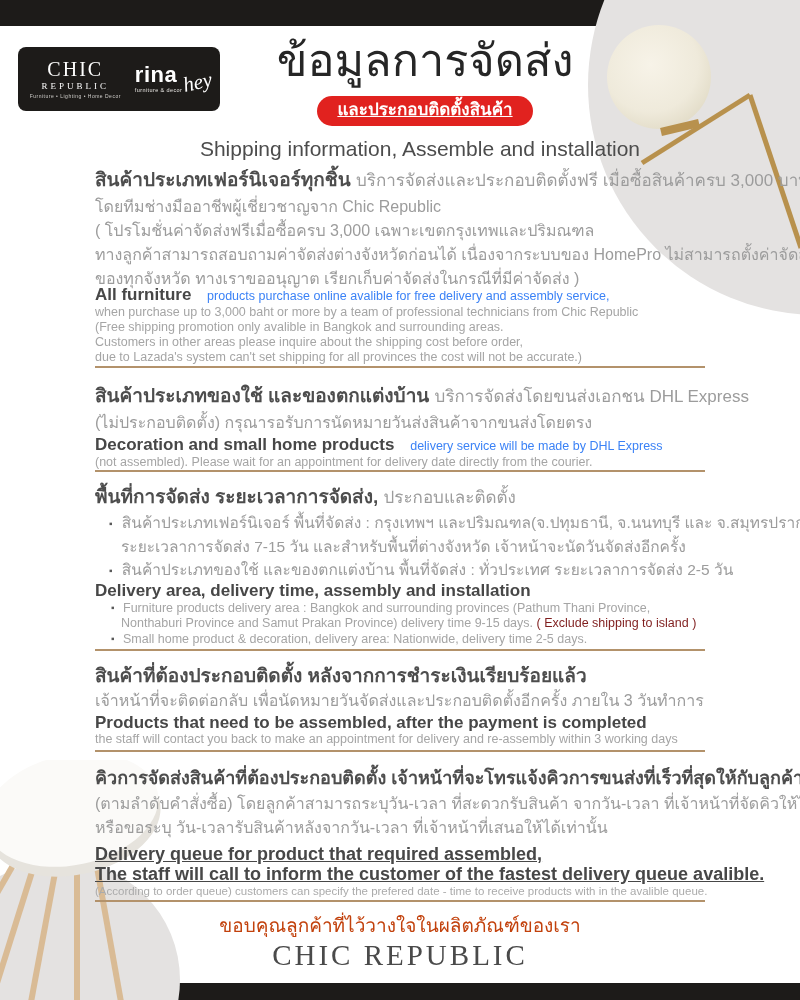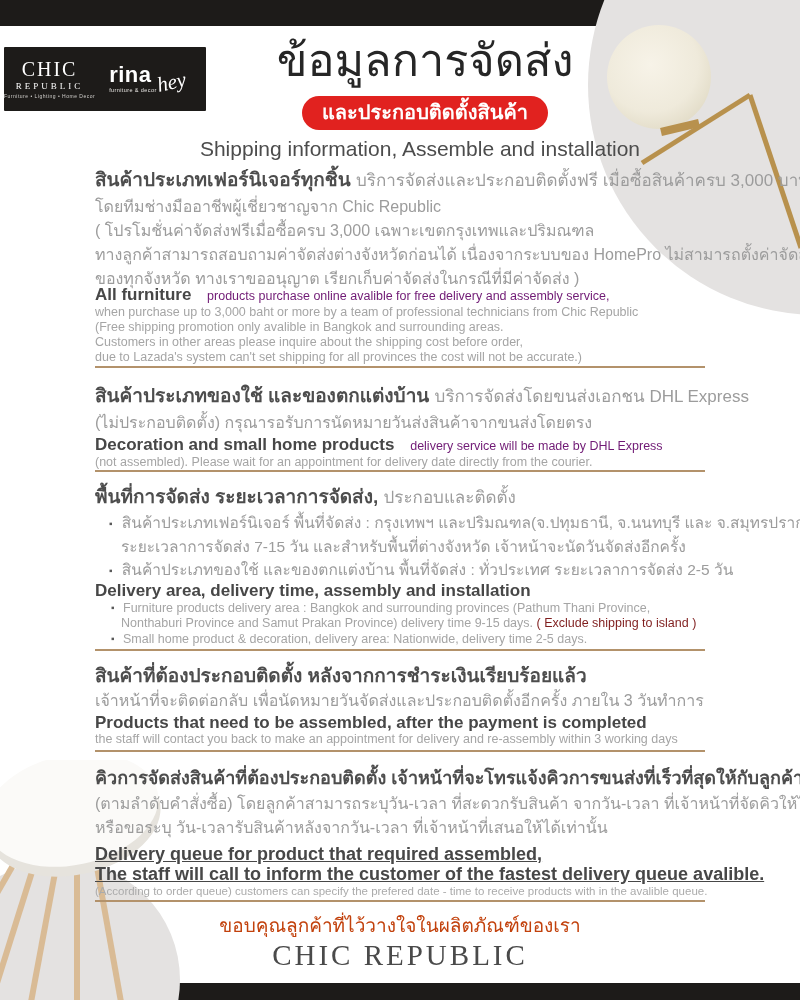--- a/index.html
+++ b/index.html
@@ -12,47 +12,47 @@
 
   
   .top-bar{position:absolute;left:0;top:0;width:800px;height:26px;background:#1d1b19;z-index:1;}
   .bottom-bar{position:absolute;left:0;bottom:0;width:800px;height:17px;background:#1d1b19;z-index:1;}
   .circle-tr{position:absolute;left:588px;top:-145px;width:460px;height:460px;border-radius:50%;
     background:#e4e2e1;z-index:2;}
   .lamp{position:absolute;left:595px;top:10px;z-index:3;}
   .stool{position:absolute;left:-15px;top:760px;z-index:4;}
 
   
-  .logo-box{position:absolute;left:4px;top:47px;width:202px;height:64px;background:#1d1b19;
-    border-radius:1px;z-index:5;display:flex;align-items:center;gap:14px;color:#fff;}
+  .logo-box{position:absolute;left:18px;top:47px;width:202px;height:64px;background:#1d1b19;
+    border-radius:8px;z-index:5;display:flex;align-items:center;justify-content:center;gap:14px;color:#fff;}
   .logo-chic{text-align:center;line-height:1;}
   .logo-chic .t1{font-family:"Liberation Serif",serif;font-size:20px;letter-spacing:2px;}
   .logo-chic .t2{font-family:"Liberation Serif",serif;font-size:9px;letter-spacing:3px;margin-top:3px;}
   .logo-chic .t3{font-size:5px;color:#cfcdca;margin-top:3px;letter-spacing:.5px;}
   .logo-rina{text-align:left;line-height:1;position:relative;padding-right:26px;}
   .logo-rina .r1{font-size:22px;font-weight:bold;letter-spacing:.5px;}
   .logo-rina .r2{font-size:5.5px;color:#e8e6e3;margin-top:2px;letter-spacing:.4px;}
   .logo-rina .r3{position:absolute;right:-4px;top:8px;font-family:"Liberation Serif",serif;
     font-style:italic;font-size:21px;transform:rotate(-12deg);}
   .main-title{position:absolute;left:230px;top:34px;width:390px;text-align:center;
     font-size:45px;font-weight:normal;color:#262626;z-index:5;line-height:1.2;}
   .badge{position:absolute;left:230px;top:96px;width:390px;text-align:center;z-index:5;}
-  .badge span{display:inline-block;background:#e1221f;color:#ffffff;font-size:20px;font-weight:bold;
-    padding:4px 20px 6px 20px;border-radius:21px;line-height:1.2;}
+  .badge span{display:inline-block;background:#e1221f;color:#ffffff;font-size:17px;font-weight:bold;
+    padding:4px 20px 6px 20px;border-radius:21px;line-height:1.2;text-decoration:underline;}
   .subtitle{position:absolute;left:140px;top:137px;width:560px;text-align:center;
     font-size:21px;color:#4c4c4c;z-index:5;}
 
   
   .blk{position:absolute;left:95px;width:612px;z-index:5;}
   .nw{white-space:nowrap;}
   .th-h{font-size:19px;font-weight:bold;color:#4d4d4d;line-height:28px;}
   .th-h .rest{font-weight:normal;color:#9c9c9c;font-size:17px;}
   .th-b{font-size:16px;color:#9c9c9c;line-height:24px;}
   .en-h{font-size:17px;font-weight:bold;color:#474747;line-height:18px;}
-  .en-h .rest{font-weight:normal;color:#701a75;font-size:12.5px;padding-left:11px;}
+  .en-h .rest{font-weight:normal;color:#3b82f6;font-size:12.5px;padding-left:11px;}
   .en-b{font-size:12.5px;color:#a5a5a5;line-height:15px;}
   .th-bullet{font-size:15.5px;color:#9c9c9c;line-height:23px;padding-left:14px;}
   .th-bullet-cont{font-size:15.5px;color:#9c9c9c;line-height:23px;padding-left:26px;}
   .en-bullet{font-size:12.5px;color:#a5a5a5;line-height:15px;padding-left:16px;}
   .en-bullet-cont{font-size:12.5px;color:#a5a5a5;line-height:15px;padding-left:26px;}
   .bullet-glyph{color:#5a5a5a;font-size:10px;vertical-align:1px;margin-right:5px;}
   .red-note{color:#7f1d1d;}
   .divider{position:absolute;left:95px;width:610px;height:0;border-top:2px solid #b3926b;z-index:5;}
   .s5-enh{font-size:18px;font-weight:bold;color:#474747;line-height:20px;text-decoration:underline;}
   .s5-enb{font-size:11.5px;color:#ababab;line-height:14px;}

